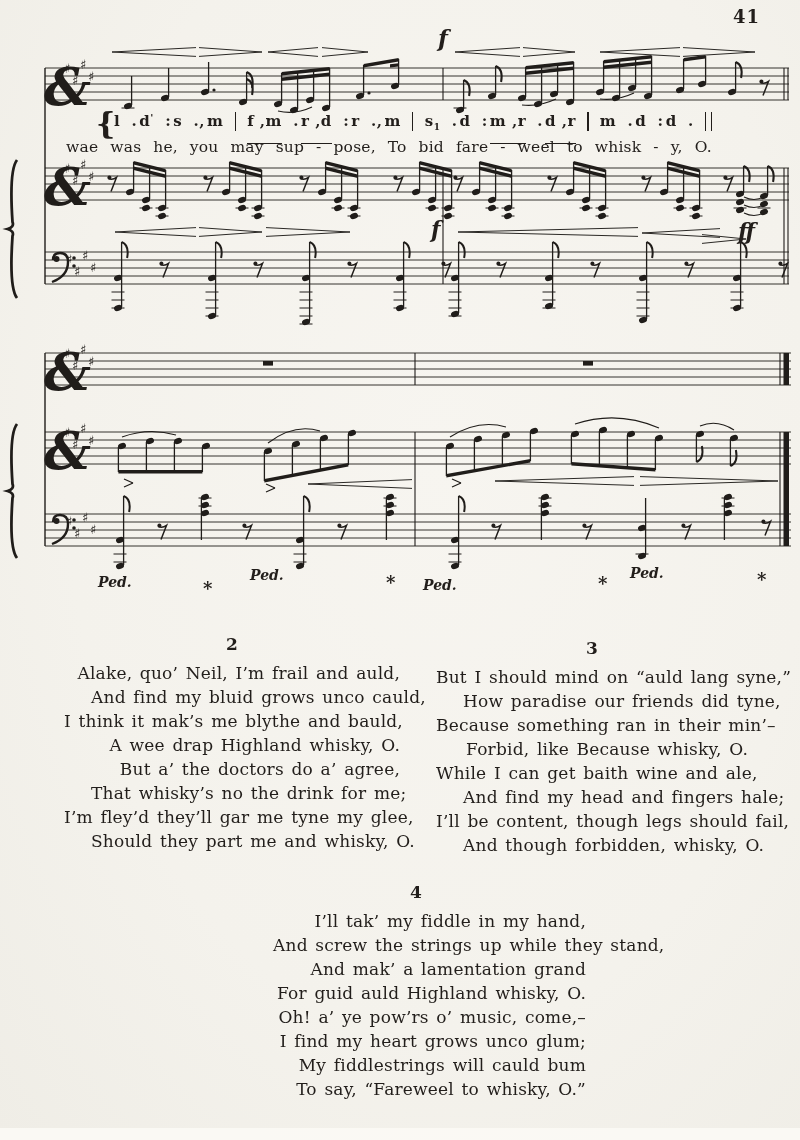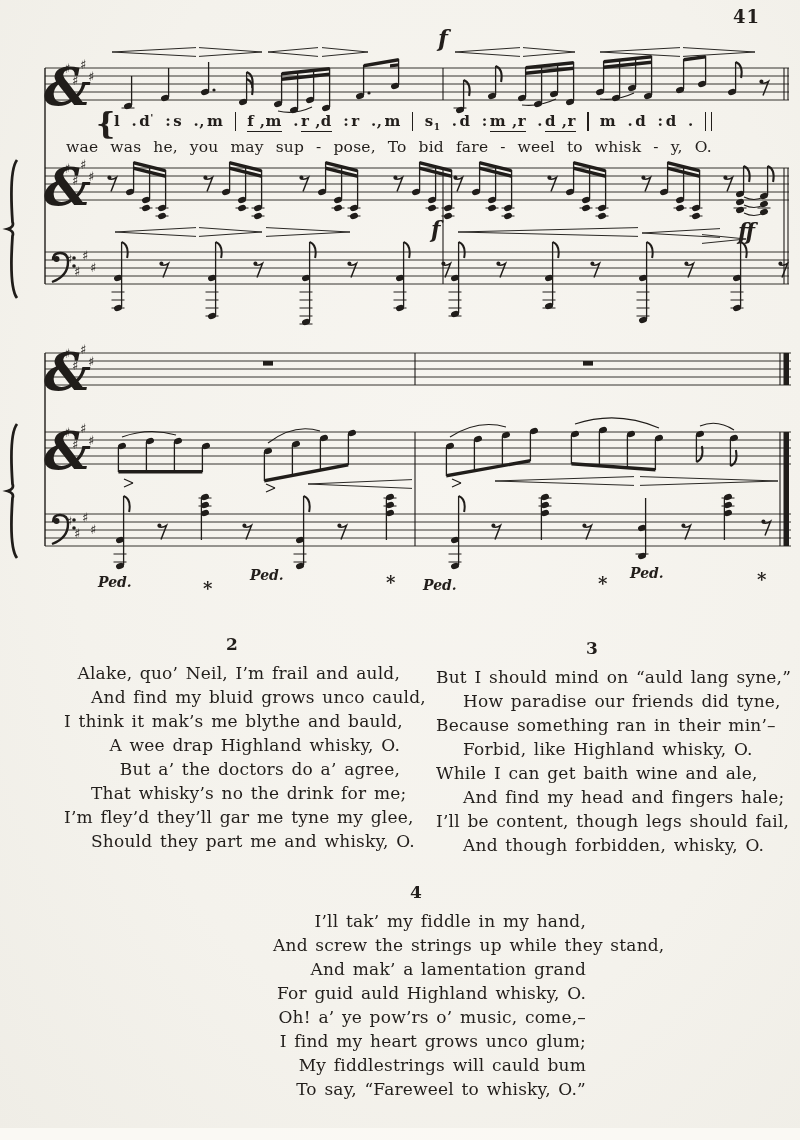--- a/index.html
+++ b/index.html
@@ -8,21 +8,21 @@
     font-family:"DejaVu Serif", serif;color:#221e1b;}
   .page::after{content:"";position:absolute;left:0;right:0;bottom:0;height:12px;background:#fbfaf6;opacity:.85;}
   .page-number{position:absolute;left:733px;top:6px;font-size:18px;font-weight:bold;letter-spacing:1px;}
   svg#music{position:absolute;left:0;top:0;}
   
   .solfa-brace{position:absolute;left:96px;top:106px;font-size:30px;font-weight:bold;}
   .solfa{position:absolute;left:114px;top:112px;width:598px;display:flex;justify-content:space-between;
     align-items:baseline;font-size:15px;font-weight:bold;letter-spacing:.5px;}
   .tok{white-space:nowrap;}
   .tok .pre{margin-right:2px;}
-  .tok .tv.u{border-bottom:1.6px solid #221e1b;padding-bottom:1px;}
+  .tok .tv.u{border-bottom:1.6px solid #221e1b;padding-bottom:13px;}
   .tok sub{font-size:9px;vertical-align:-4px;}
   .tok sup{font-size:10px;vertical-align:5px;}
   .sbar{width:1.3px;height:19px;background:#221e1b;align-self:flex-end;margin-bottom:1px;}
   .dbl{width:5px;height:19px;border-left:1.4px solid #221e1b;border-right:1.4px solid #221e1b;align-self:flex-end;margin-bottom:1px;}
   
   .lyrics{position:absolute;left:66px;top:138px;width:646px;display:flex;justify-content:space-between;
     font-size:15.5px;letter-spacing:.2px;}
   
   .dyn{position:absolute;font-style:italic;font-weight:bold;}
   .dyn.f1{left:438px;top:24px;font-size:23px;}
@@ -623,21 +623,21 @@
         <p>I’m fley’d they’ll gar me tyne my glee,</p>
         <p>Should they part me and whisky, O.</p>
       </div>
   </section>
   <section class="verse v3">
     <div class="verse-number">3</div>
     <div class="verse-lines">
         <p>But I should mind on “auld lang syne,”</p>
         <p>How paradise our friends did tyne,</p>
         <p>Because something ran in their min’–</p>
-        <p>Forbid, like Highland whisky, O.</p>
+        <p>Forbid, like Because whisky, O.</p>
         <p>While I can get baith wine and ale,</p>
         <p>And find my head and fingers hale;</p>
         <p>I’ll be content, though legs should fail,</p>
         <p>And though forbidden, whisky, O.</p>
       </div>
   </section>
   <section class="verse v4">
     <div class="verse-number">4</div>
     <div class="verse-lines">
         <p>I’ll tak’ my fiddle in my hand,</p>

